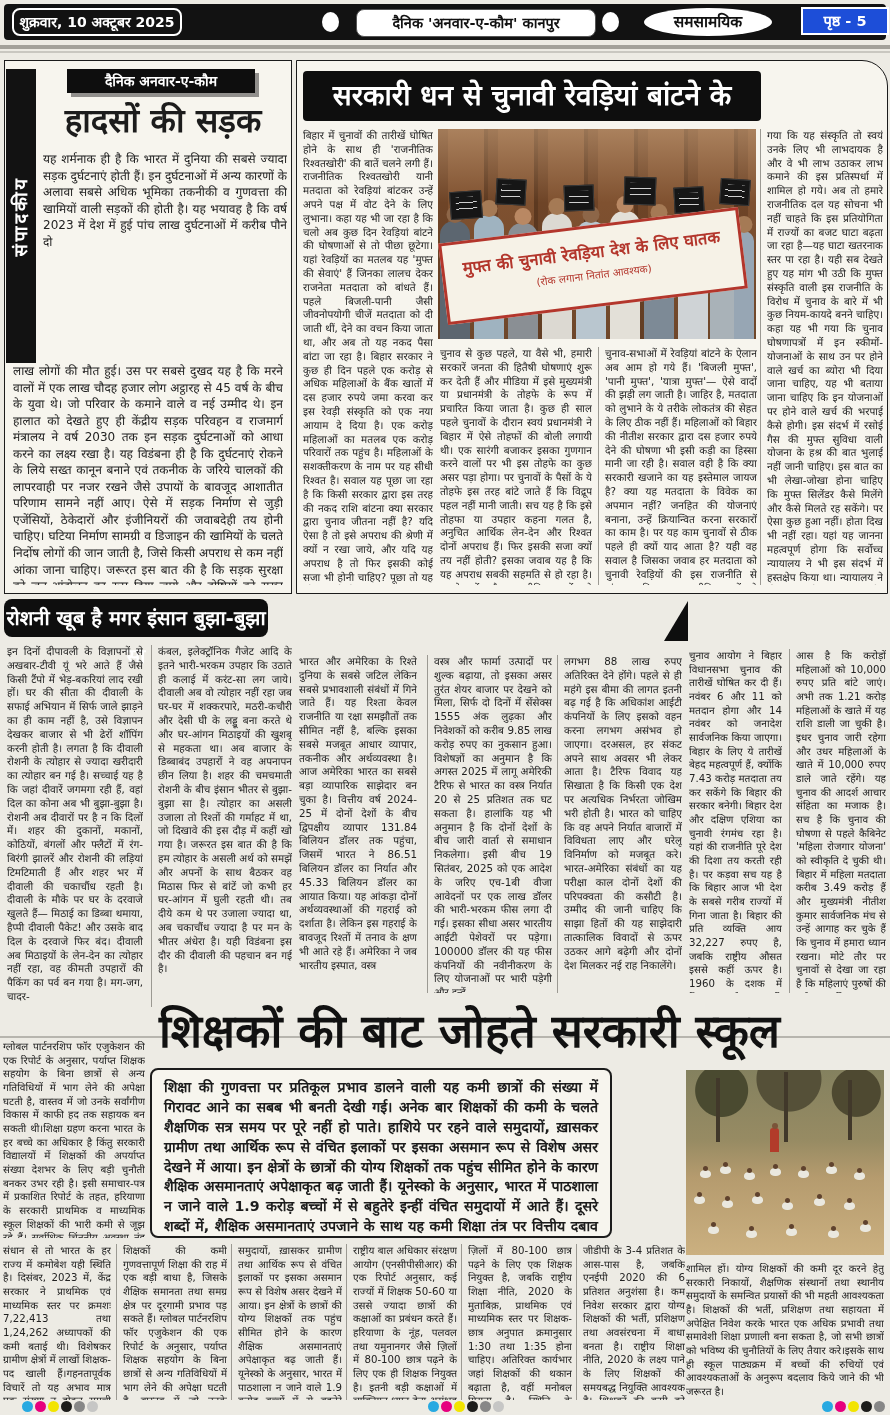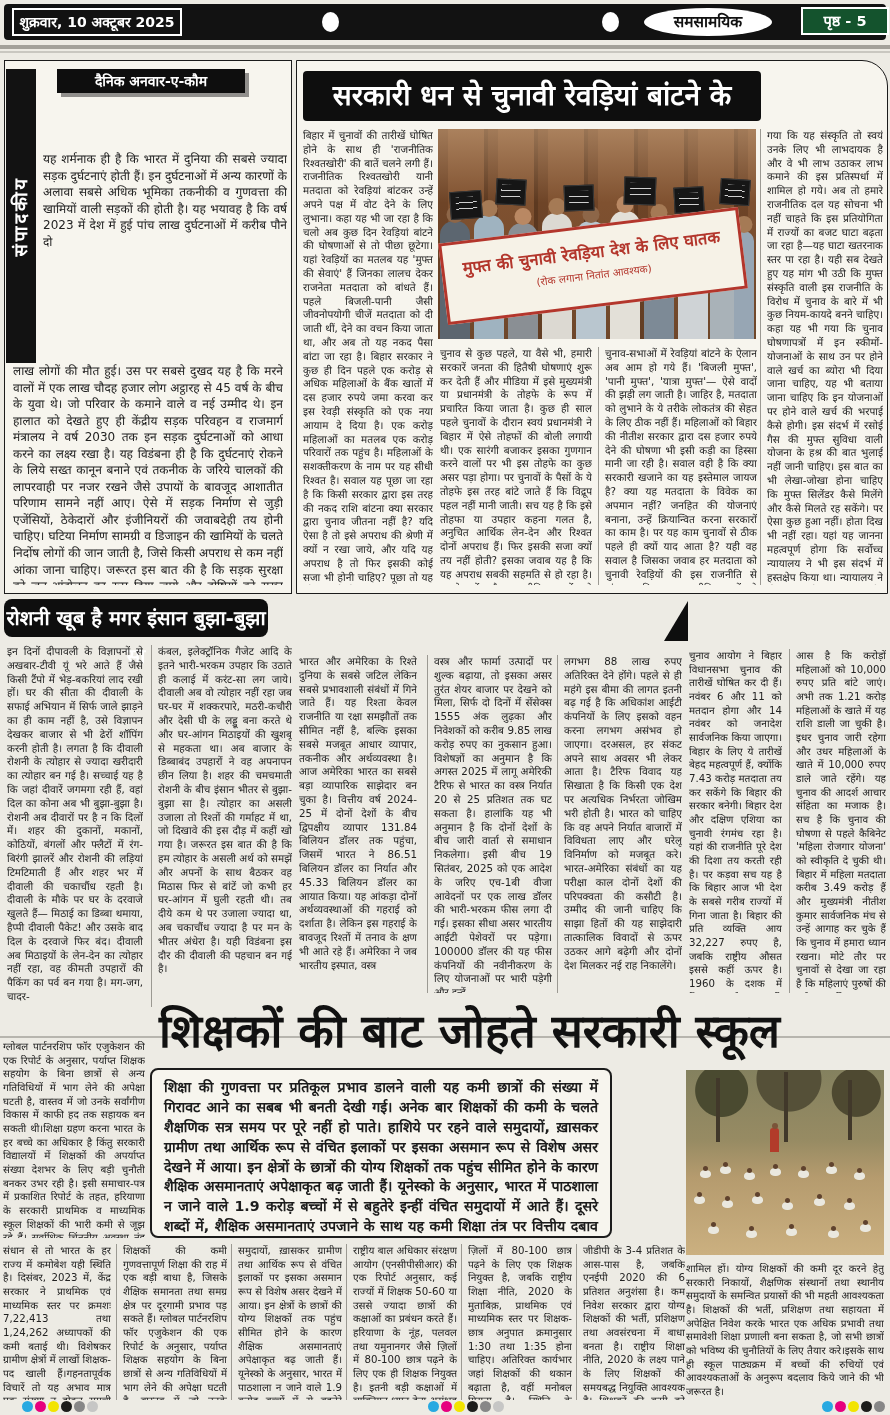--- a/index.html
+++ b/index.html
@@ -8,22 +8,22 @@
   .abs{position:absolute;}
   .col{position:absolute;text-align:justify;overflow:hidden;line-height:1.34;color:#222;word-break:break-word;}
   .f10{font-size:10.3px;}
   .f102{font-size:10.2px;}
   .f11{font-size:12px;line-height:1.38;}
   .rule-l{border-left:1px solid #9b9992;padding-left:6px;}
   .bar{background:#0e0e0e;color:#fff;text-align:center;font-weight:bold;}
   .box{background:#f7f5ee;border:1.5px solid #1b1b1b;}
   
   #hdr{left:4px;top:4px;width:882px;height:36px;background:#121212;border-radius:4px;}
-  #hdr .white-box{position:absolute;background:#fff;color:#111;font-weight:bold;text-align:center;}
-  #hdr .framed{position:absolute;border:2px solid #fff;color:#fff;font-weight:bold;text-align:center;background:#14532d;}
+  #hdr .white-box{position:absolute;background:#fff;color:#111;font-weight:bold;text-align:center;border-radius:8px;}
+  #hdr .framed{position:absolute;border:2px solid #fff;color:#fff;font-weight:bold;text-align:center;background:#1d4ed8;}
   .hdot{position:absolute;background:#fff;border-radius:50%;}
   
   #ed-strip{left:1px;top:8px;width:30px;height:294px;background:#121212;display:flex;align-items:center;justify-content:center;}
   #ed-strip span{writing-mode:vertical-rl;transform:rotate(180deg);color:#fff;font-weight:bold;font-size:18px;letter-spacing:3px;}
   
   #photo1{left:141px;top:68px;width:318px;height:210px;overflow:hidden;background:
     repeating-linear-gradient(90deg,#6e4427 0 10px,#7f5130 10px 46px,#5d3920 46px 50px);}
   #photo1 .shade{position:absolute;left:0;top:0;width:100%;height:100%;background:linear-gradient(180deg,rgba(214,177,138,.5),rgba(0,0,0,0) 35%,rgba(60,40,25,.25) 100%);}
   .person{position:absolute;bottom:0;border-radius:14px 14px 0 0;}
   .person .head{position:absolute;top:-15px;left:50%;transform:translateX(-50%);width:17px;height:17px;border-radius:50%;}
@@ -50,32 +50,34 @@
   .dot{display:inline-block;width:11px;height:11px;border-radius:50%;margin-right:2px;vertical-align:top;}
 </style>
 </head>
 <body>
 
 <div id="paper">
 
   <div id="hdr" class="abs">
     <div class="white-box framed" style="left:8px;top:4px;width:166px;height:24px;background:#121212;color:#fff;font-size:14px;line-height:24px;">शुक्रवार, 10 अक्टूबर 2025</div>
     <div class="hdot" style="left:318px;top:8px;width:17px;height:20px;"></div>
+    <div class="white-box" style="left:352px;top:5px;width:238px;height:26px;font-size:14.5px;line-height:26px;border:1px solid #555;">दैनिक 'अनवार-ए-कौम' कानपुर</div>
     <div class="hdot" style="left:598px;top:8px;width:17px;height:20px;"></div>
     <div class="white-box" style="left:640px;top:4px;width:128px;height:28px;border-radius:50%;font-size:15.5px;line-height:28px;">समसामयिक</div>
     <div class="framed" style="left:797px;top:3px;width:84px;height:24px;font-size:14.5px;line-height:24px;">पृष्ठ - 5</div>
   </div>
   <div class="abs" style="left:0;top:45px;width:890px;height:4px;background:#a3a19a;"></div>
   <div class="abs" style="left:0;top:51px;width:890px;height:2px;background:#c9c7c0;"></div>
 
   <div class="abs box" style="left:4px;top:60px;width:286px;height:532px;">
     <div id="ed-strip" class="abs">
       <span>संपादकीय</span>
     </div>
-    <div class="abs bar" style="left:52px;top:8px;width:188px;height:24px;font-size:14px;line-height:24px;box-shadow:4px 4px 0 rgba(20,20,20,.45);">दैनिक अनवार-ए-कौम</div>
+    <div class="abs bar" style="left:62px;top:8px;width:188px;height:24px;font-size:14px;line-height:24px;box-shadow:4px 4px 0 rgba(20,20,20,.45);">दैनिक अनवार-ए-कौम</div>
+    <div class="abs" style="left:34px;top:36px;width:248px;height:48px;font-size:33px;font-weight:800;text-align:center;">हादसों की सड़क</div>
     <div class="col f11" style="left:38px;top:90px;width:244px;height:208px;">यह शर्मनाक ही है कि भारत में दुनिया की सबसे ज्यादा सड़क दुर्घटनाएं होती हैं। इन दुर्घटनाओं में अन्य कारणों के अलावा सबसे अधिक भूमिका तकनीकी व गुणवत्ता की खामियों वाली सड़कों की होती है। यह भयावह है कि वर्ष 2023 में देश में हुई पांच लाख दुर्घटनाओं में करीब पौने दो</div>
     <div class="col f11" style="left:8px;top:302px;width:270px;height:222px;">लाख लोगों की मौत हुई। उस पर सबसे दुखद यह है कि मरने वालों में एक लाख चौदह हजार लोग अट्ठारह से 45 वर्ष के बीच के युवा थे। जो परिवार के कमाने वाले व नई उम्मीद थे। इन हालात को देखते हुए ही केंद्रीय सड़क परिवहन व राजमार्ग मंत्रालय ने वर्ष 2030 तक इन सड़क दुर्घटनाओं को आधा करने का लक्ष्य रखा है। यह विडंबना ही है कि दुर्घटनाएं रोकने के लिये सख्त कानून बनाने एवं तकनीक के जरिये चालकों की लापरवाही पर नजर रखने जैसे उपायों के बावजूद आशातीत परिणाम सामने नहीं आए। ऐसे में सड़क निर्माण से जुड़ी एजेंसियों, ठेकेदारों और इंजीनियरों की जवाबदेही तय होनी चाहिए। घटिया निर्माण सामग्री व डिजाइन की खामियों के चलते निर्दोष लोगों की जान जाती है, जिसे किसी अपराध से कम नहीं आंका जाना चाहिए। जरूरत इस बात की है कि सड़क सुरक्षा को जन-आंदोलन का रूप दिया जाये और दोषियों को सख्त सजा मिले, तभी वर्ष 2030 का लक्ष्य हासिल किया जा सकेगा। सड़कों के निर्माण की गुणवत्ता, उनके रखरखाव और यातायात नियमों के पालन की निगरानी के लिये समर्पित तंत्र बनाया जाना चाहिए, जो बिना किसी राजनीतिक हस्तक्षेप के काम कर सके। साथ ही वाहन चालकों को भी यह समझना होगा कि तेज गति का रोमांच जिंदगी पर भारी पड़ सकता है।</div>
   </div>
 
   <div class="abs box" style="left:296px;top:60px;width:590px;height:532px;border-radius:0 26px 0 0;">
     <div class="abs bar" style="left:6px;top:10px;width:458px;height:50px;border-radius:4px;font-size:28px;line-height:50px;">सरकारी धन से चुनावी रेवड़ियां बांटने के खतरे</div>
 
     <div id="photo1" class="abs">
       <div class="shade"></div>
       <div class="person" style="left:2px;width:30px;height:118px;background:#5c6670;">

